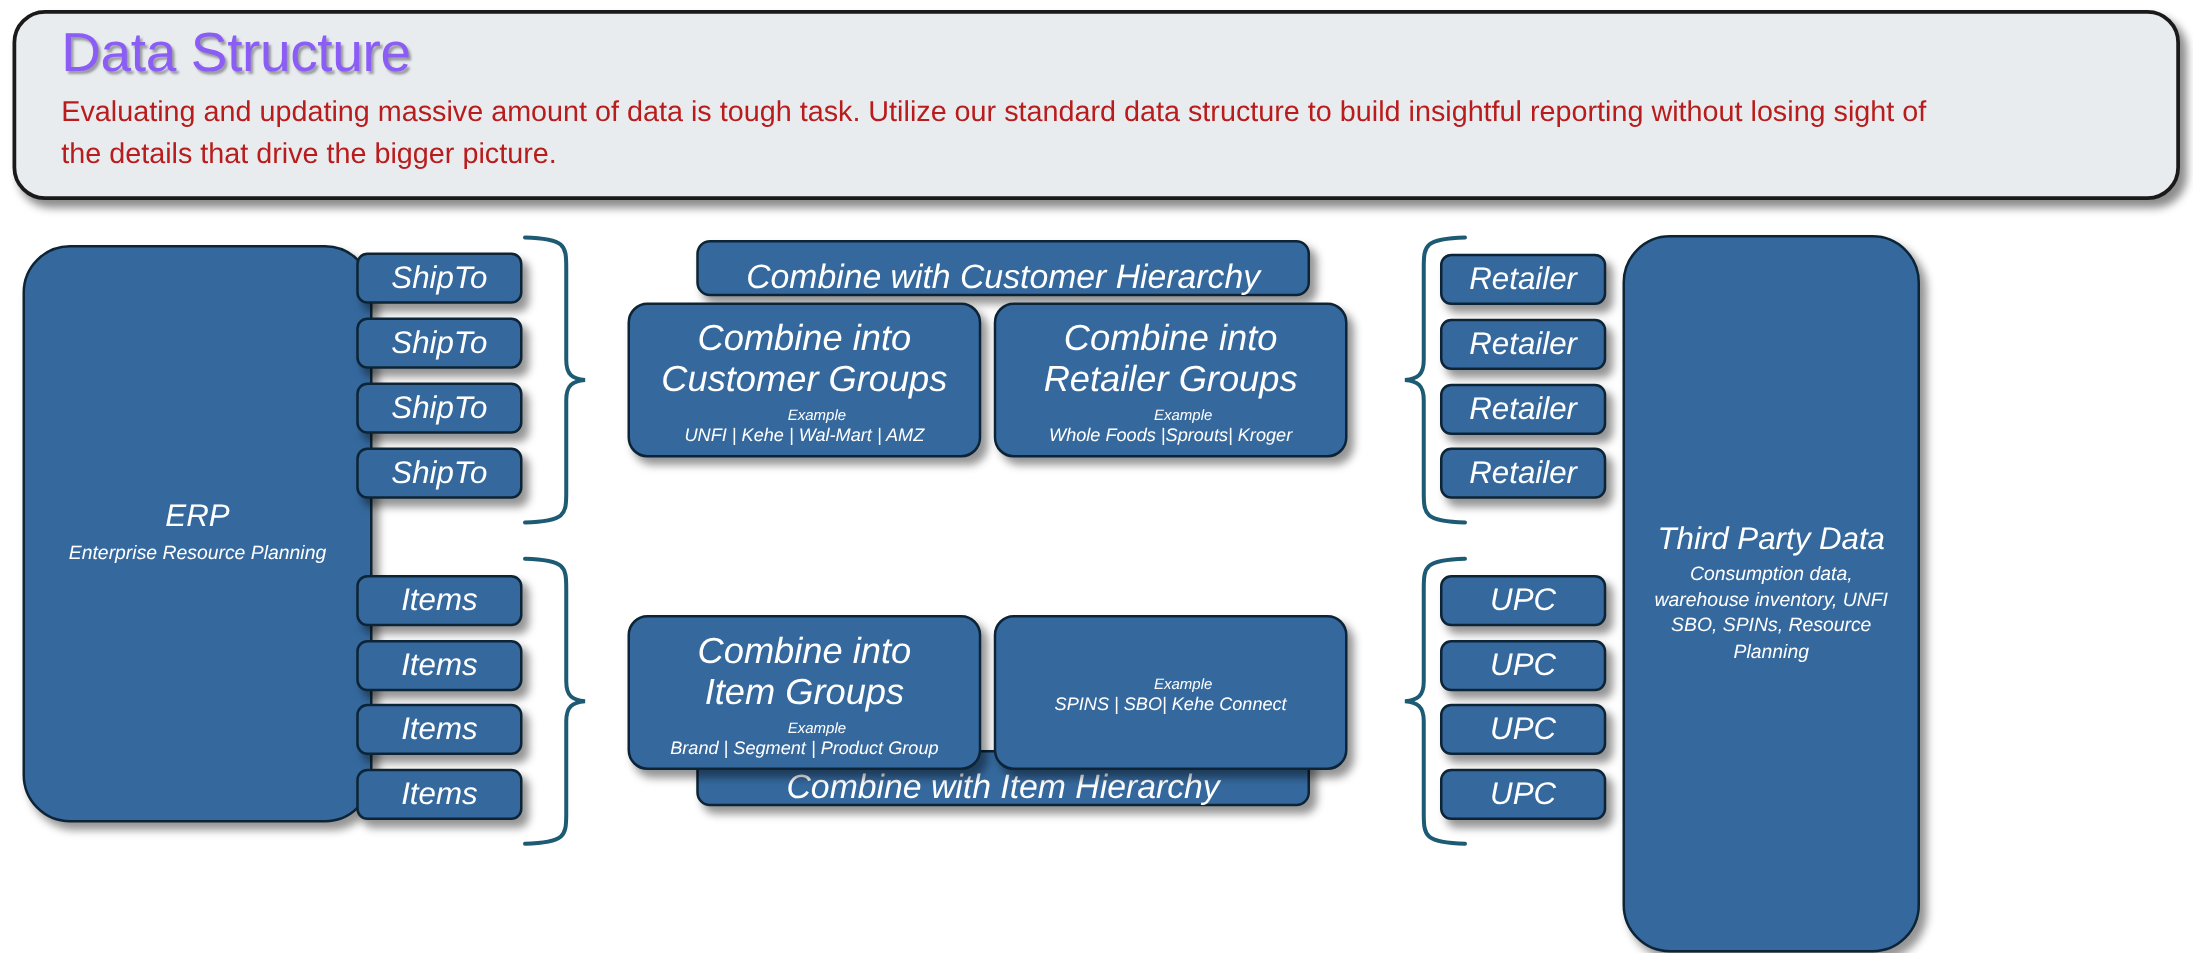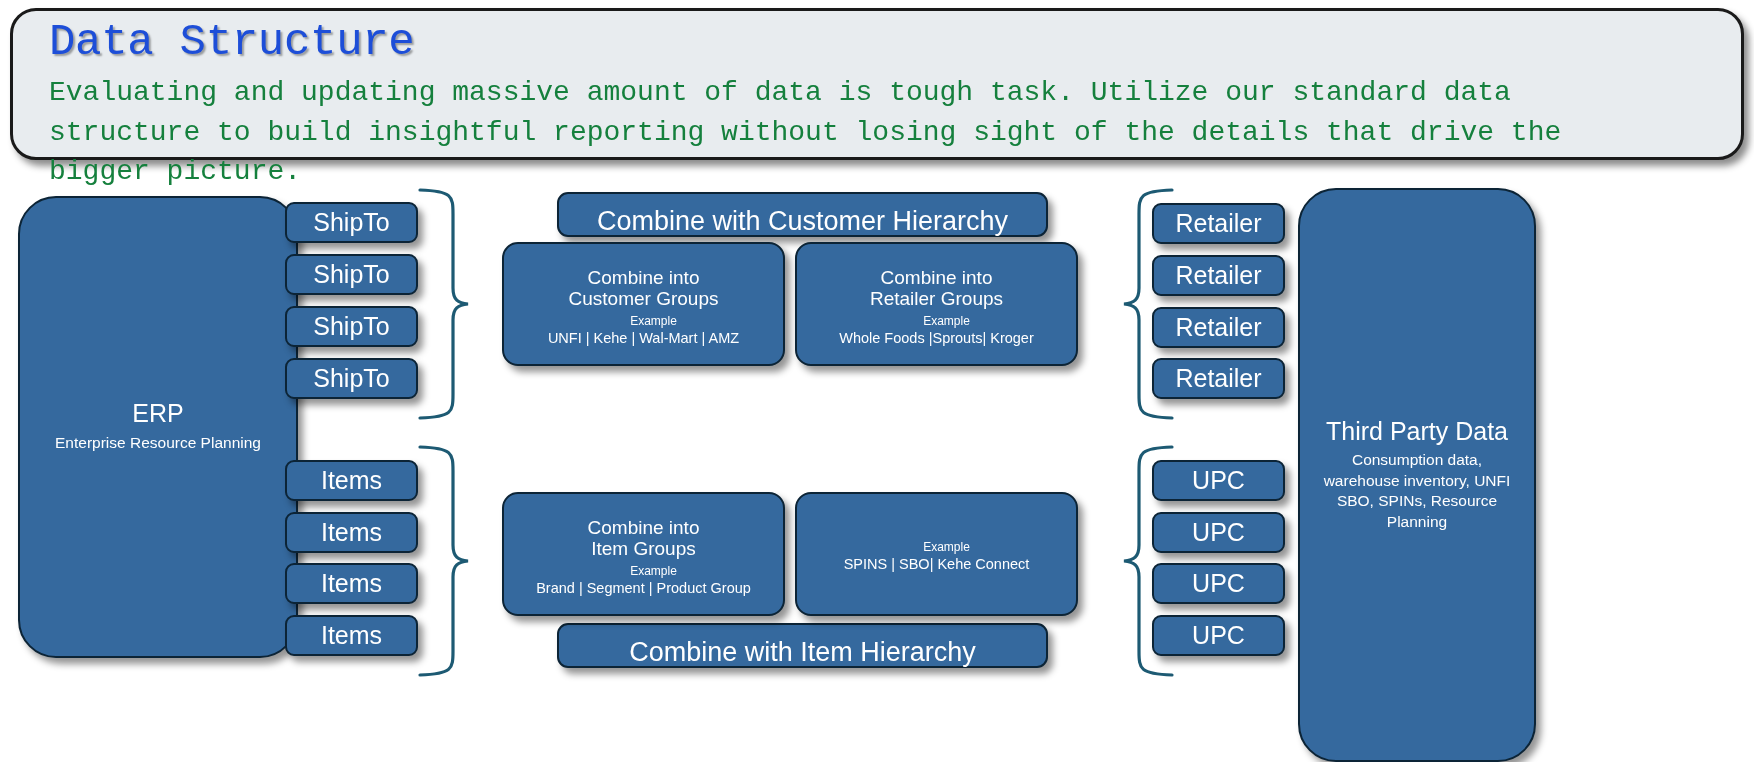--- a/index.html
+++ b/index.html
@@ -22,47 +22,48 @@
     height: 152px;
     background: #e8ecef;
     border: 3px solid #1a1a1a;
     border-radius: 26px;
     box-shadow: 5px 6px 7px rgba(0,0,0,0.45);
     padding: 6px 30px 0 36px;
   }
   .header-title {
     font-size: 44px;
     font-weight: normal;
-    color: #1d4ed8;
+    color: #8b5cf6;
     line-height: 1.18;
     letter-spacing: -0.3px;
     text-shadow: 2px 2px 2px rgba(0,0,0,0.35);
-    font-family: Liberation Mono, monospace;
+    font-family: Liberation Sans, sans-serif;
   }
   .header-sub {
-    font-size: 28px;
-    color: #15803d;
+    font-size: 23px;
+    color: #b91c1c;
     line-height: 1.42;
     margin-top: 4px;
     max-width: 1520px;
-    font-family: Liberation Mono, monospace;
+    font-family: Liberation Sans, sans-serif;
   }
 
   
   .blue {
     position: absolute;
     background: #35699e;
     border: 2.5px solid #0c2436;
     color: #ffffff;
     display: flex;
     flex-direction: column;
     align-items: center;
     justify-content: center;
     text-align: center;
     box-shadow: 5px 6px 7px rgba(0,0,0,0.42);
+    font-style: italic;
   }
 
   
   .pillar {
     border-radius: 38px;
   }
   .pillar .ttl {
     font-size: 25px;
     line-height: 1.1;
     font-weight: normal;
@@ -89,31 +90,31 @@
 
   
   .hbar {
     border-radius: 11px;
     font-size: 27px;
     height: 45px;
     line-height: 1;
     justify-content: flex-end;
   }
   #cust-hier { left: 557px; top: 192px; width: 491px; }
-  #item-hier { left: 557px; top: 623px; width: 491px; }
+  #item-hier { left: 557px; top: 600px; width: 491px; }
 
   
   .card {
     border-radius: 16px;
     width: 283px;
     height: 124px;
     padding-top: 6px;
   }
   .card .ttl {
-    font-size: 19px;
+    font-size: 29px;
     line-height: 1.12;
     margin-bottom: 5px;
   }
   .card .ex-label {
     font-size: 12px;
     line-height: 1.25;
     margin-left: 20px;
   }
   .card .ex-value {
     font-size: 14.5px;

